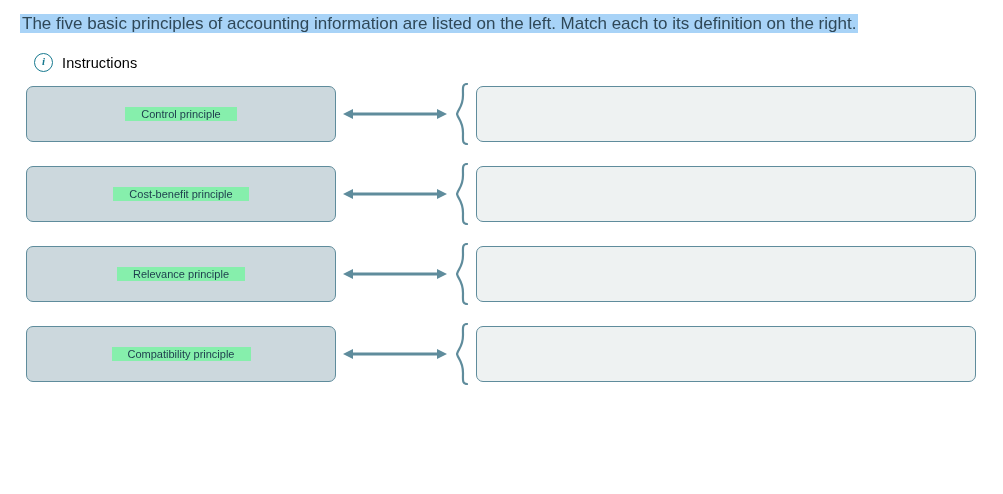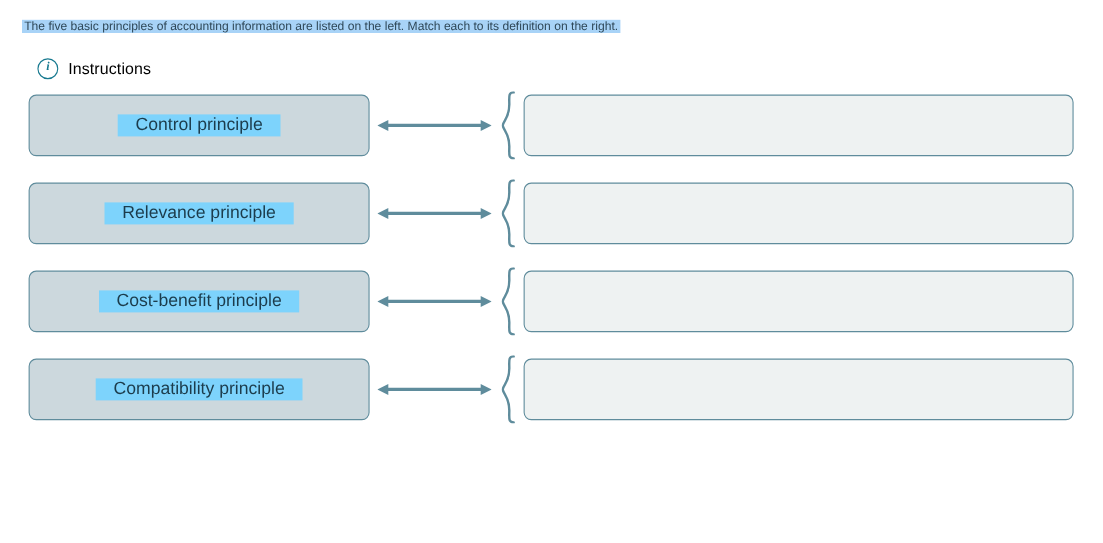--- a/index.html
+++ b/index.html
@@ -14,21 +14,21 @@
     font-family: "Liberation Sans", sans-serif;
     -webkit-font-smoothing: antialiased;
   }
 
   
   .prompt-row {
     padding: 14px 0 0 20px;
   }
   .prompt-text {
     display: inline;
-    font-size: 11px;
+    font-size: 17px;
     line-height: 20px;
     color: #2f4858;
     background: #a8d3f7;
     padding: 0 2px;
   }
 
   
   .instructions-row {
     display: flex;
     align-items: center;
@@ -73,23 +73,23 @@
     box-sizing: border-box;
     background: #ccd8dd;
     border: 1.2px solid #5f8c9c;
     border-radius: 7px;
     display: flex;
     align-items: center;
     justify-content: center;
     flex: none;
   }
   .term-label {
-    font-size: 16px;
+    font-size: 11px;
     color: #1c3c4c;
-    background: #7dd3fc;
+    background: #86efac;
     padding: 1px 16px;
     white-space: nowrap;
   }
 
   
   .arrow-cell {
     width: 118px;
     flex: none;
     display: flex;
     align-items: center;
@@ -146,56 +146,56 @@
     <div class="brace-cell">
       <svg class="brace-svg" width="13" height="62" viewBox="0 0 13 62">
         <path d="M11 1 C6 1 7 5 7 12 C7 24 2 26 1 31 C2 36 7 38 7 50 C7 57 6 61 11 61" fill="none" stroke="#5f8c9c" stroke-width="2.2" stroke-linecap="round"></path>
       </svg>
     </div>
     <div class="answer-box" placeholder=""></div>
   </div>
 
   <div class="match-row">
     <div class="term-box">
+      <span class="term-label">Cost-benefit principle</span>
+    </div>
+    <div class="arrow-cell">
+      <svg class="arrow-svg" width="104" height="14" viewBox="0 0 104 14">
+        <line x1="9" y1="7" x2="95" y2="7" stroke="#5f8c9c" stroke-width="3"></line>
+        <polygon points="0,7 10,2 10,12" fill="#5f8c9c"></polygon>
+        <polygon points="104,7 94,2 94,12" fill="#5f8c9c"></polygon>
+      </svg>
+    </div>
+    <div class="brace-cell">
+      <svg class="brace-svg" width="13" height="62" viewBox="0 0 13 62">
+        <path d="M11 1 C6 1 7 5 7 12 C7 24 2 26 1 31 C2 36 7 38 7 50 C7 57 6 61 11 61" fill="none" stroke="#5f8c9c" stroke-width="2.2" stroke-linecap="round"></path>
+      </svg>
+    </div>
+    <div class="answer-box" placeholder=""></div>
+  </div>
+
+  <div class="match-row">
+    <div class="term-box">
       <span class="term-label">Relevance principle</span>
     </div>
     <div class="arrow-cell">
       <svg class="arrow-svg" width="104" height="14" viewBox="0 0 104 14">
         <line x1="9" y1="7" x2="95" y2="7" stroke="#5f8c9c" stroke-width="3"></line>
         <polygon points="0,7 10,2 10,12" fill="#5f8c9c"></polygon>
         <polygon points="104,7 94,2 94,12" fill="#5f8c9c"></polygon>
       </svg>
     </div>
     <div class="brace-cell">
       <svg class="brace-svg" width="13" height="62" viewBox="0 0 13 62">
         <path d="M11 1 C6 1 7 5 7 12 C7 24 2 26 1 31 C2 36 7 38 7 50 C7 57 6 61 11 61" fill="none" stroke="#5f8c9c" stroke-width="2.2" stroke-linecap="round"></path>
       </svg>
     </div>
     <div class="answer-box" placeholder=""></div>
   </div>
 
-  <div class="match-row">
-    <div class="term-box">
-      <span class="term-label">Cost-benefit principle</span>
-    </div>
-    <div class="arrow-cell">
-      <svg class="arrow-svg" width="104" height="14" viewBox="0 0 104 14">
-        <line x1="9" y1="7" x2="95" y2="7" stroke="#5f8c9c" stroke-width="3"></line>
-        <polygon points="0,7 10,2 10,12" fill="#5f8c9c"></polygon>
-        <polygon points="104,7 94,2 94,12" fill="#5f8c9c"></polygon>
-      </svg>
-    </div>
-    <div class="brace-cell">
-      <svg class="brace-svg" width="13" height="62" viewBox="0 0 13 62">
-        <path d="M11 1 C6 1 7 5 7 12 C7 24 2 26 1 31 C2 36 7 38 7 50 C7 57 6 61 11 61" fill="none" stroke="#5f8c9c" stroke-width="2.2" stroke-linecap="round"></path>
-      </svg>
-    </div>
-    <div class="answer-box" placeholder=""></div>
-  </div>
-
 
   <div class="match-row">
     <div class="term-box">
       <span class="term-label">Compatibility principle</span>
     </div>
     <div class="arrow-cell">
       <svg class="arrow-svg" width="104" height="14" viewBox="0 0 104 14">
         <line x1="9" y1="7" x2="95" y2="7" stroke="#5f8c9c" stroke-width="3"></line>
         <polygon points="0,7 10,2 10,12" fill="#5f8c9c"></polygon>
         <polygon points="104,7 94,2 94,12" fill="#5f8c9c"></polygon>

